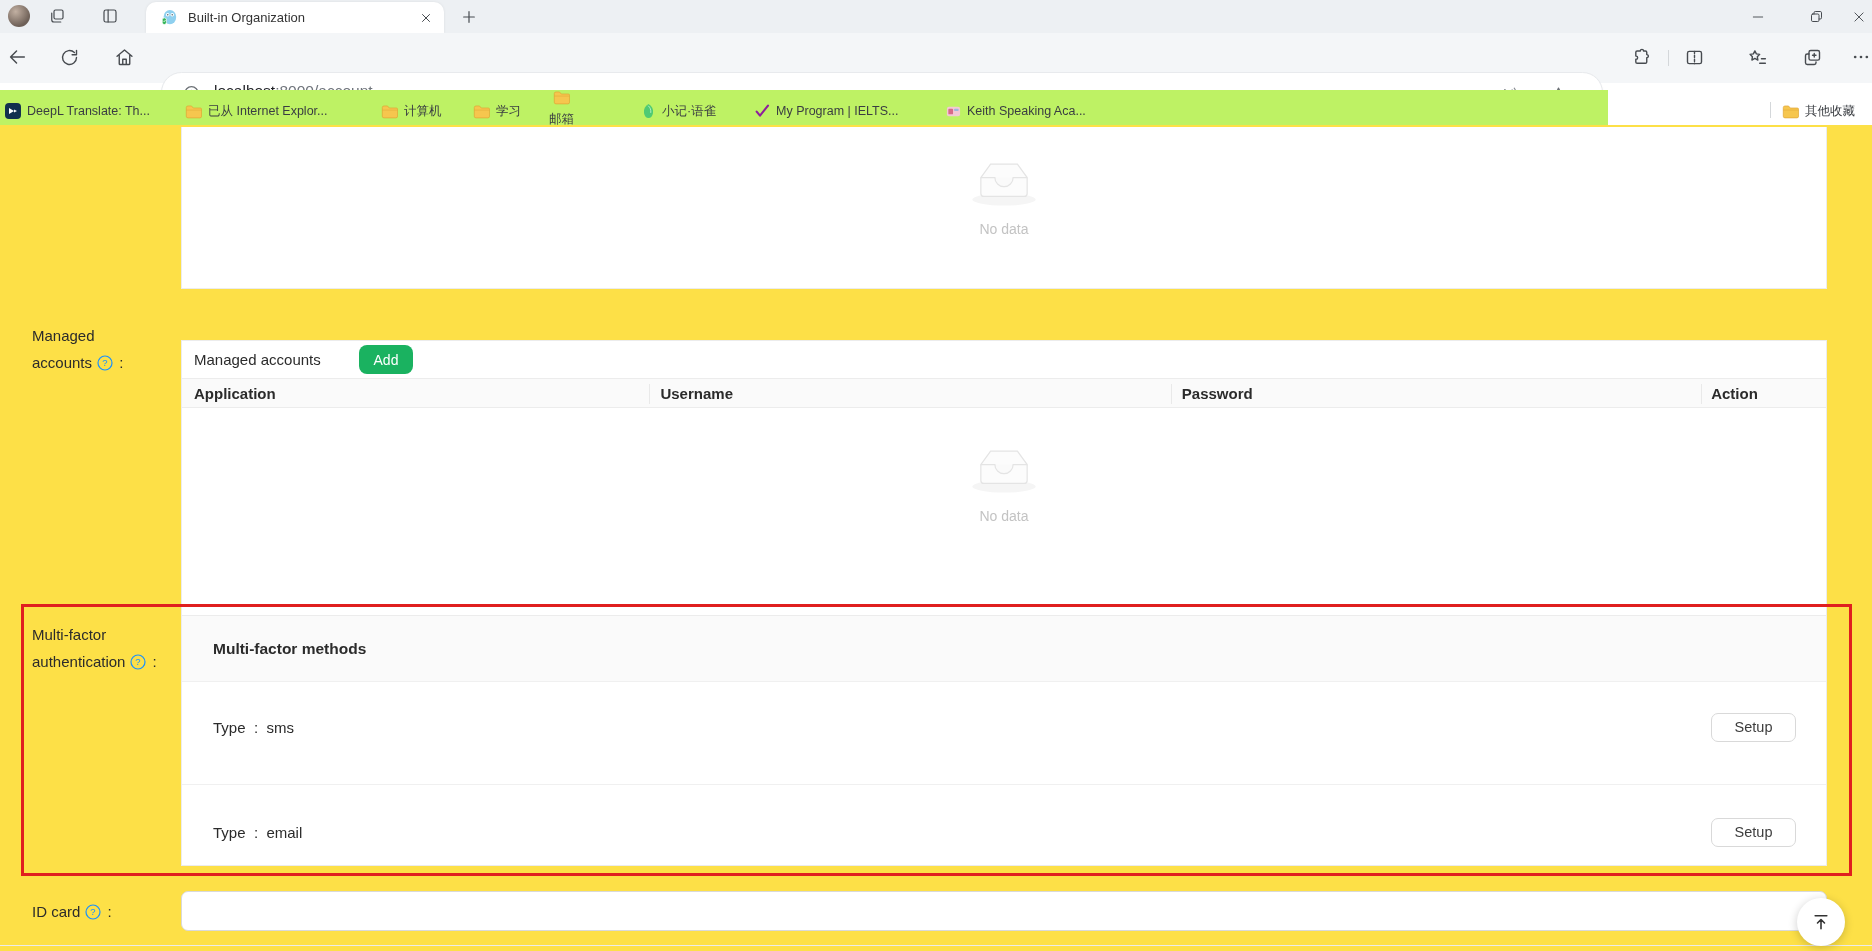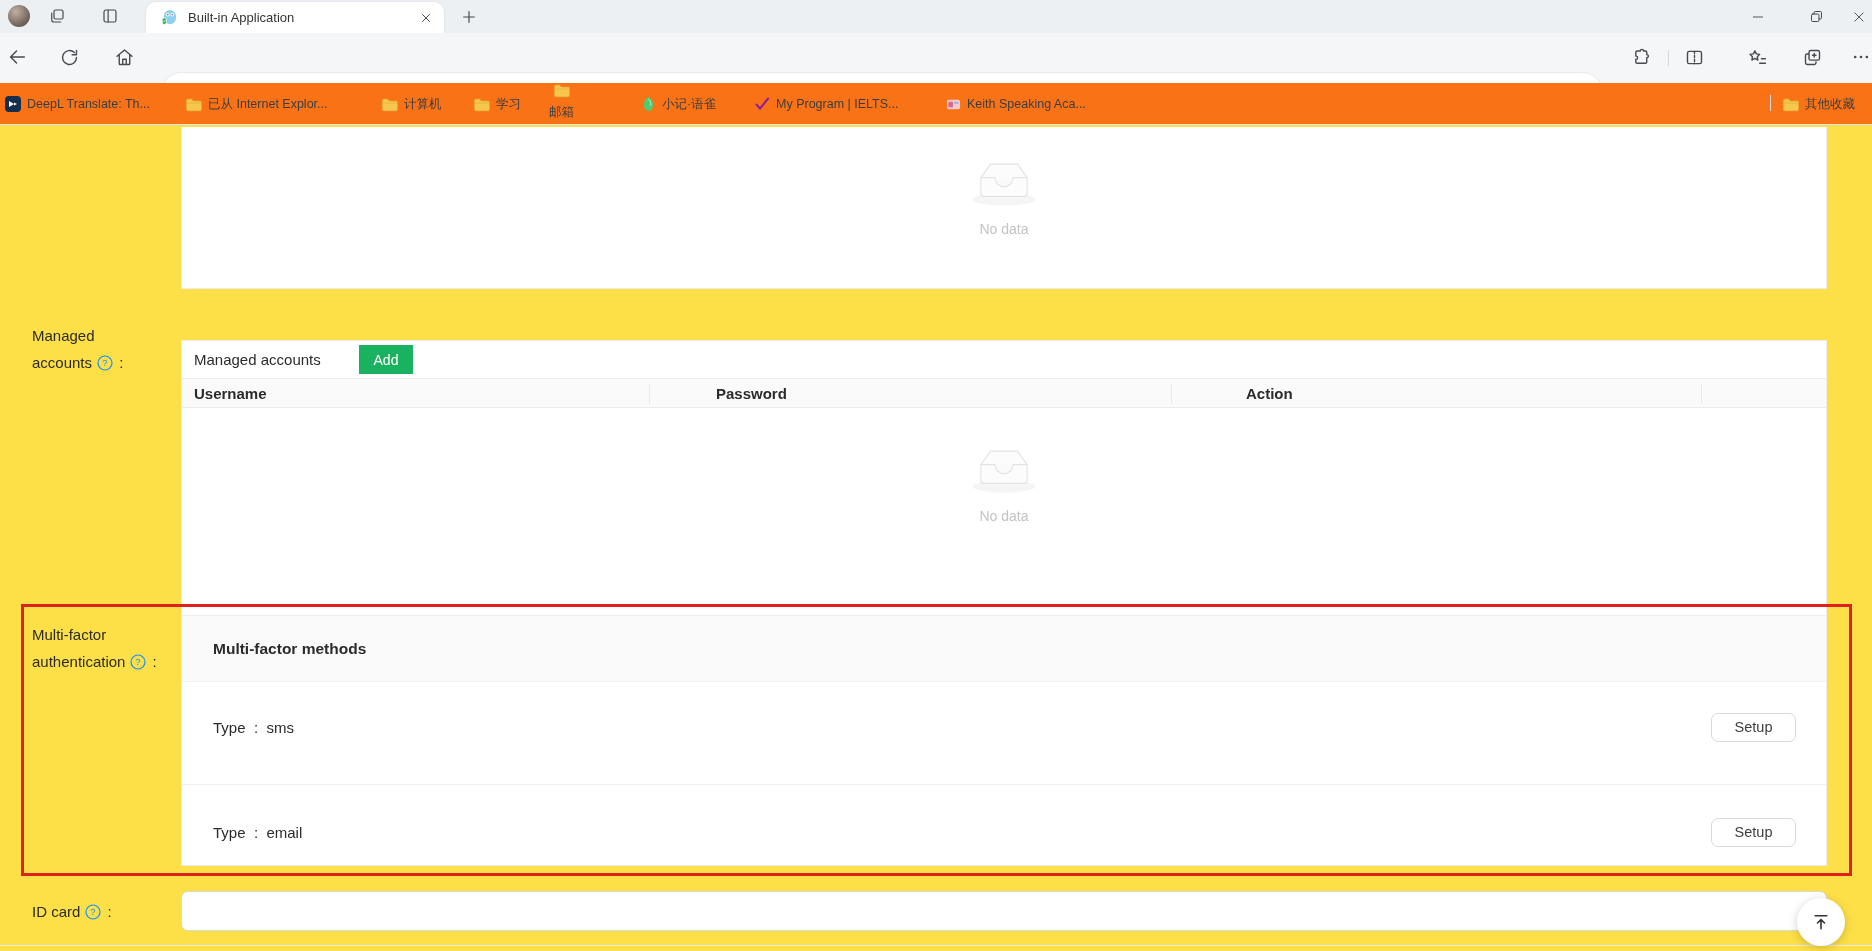--- a/index.html
+++ b/index.html
@@ -4,21 +4,21 @@
 <style>
   html,body{margin:0;padding:0;background:#ccc;}
   #app{position:relative;width:1872px;height:951px;background:#fff;overflow:hidden;
        font-family:"Liberation Sans","DejaVu Sans",sans-serif;color:#2b2b2b;}
   .abs{position:absolute;}
   .ic{display:flex;align-items:center;justify-content:center;}
   svg.icon{stroke:#474b50;fill:none;stroke-width:1.6;stroke-linecap:round;stroke-linejoin:round;}
   
   #titlebar{left:0;top:0;width:1872px;height:33px;background:#edf0f3;}
   #navbar{left:0;top:33px;width:1872px;height:50px;background:#f4f6f8;}
-  #bookmarksbar{left:0;top:83px;width:1872px;height:42px;background:#f97316;border-bottom:1px solid #e2e5e8;box-sizing:border-box;}
+  #bookmarksbar{left:0;top:90px;width:1608px;height:42px;background:#bef264;border-bottom:1px solid #e2e5e8;box-sizing:border-box;}
   #avatar{left:8px;top:5px;width:22px;height:22px;border-radius:50%;
           background:radial-gradient(circle at 35% 30%,#c2b0a2,#6e6057 70%);}
   .tab{left:146px;top:2px;width:298px;height:31px;background:#fff;border-radius:10px 10px 0 0;
        box-shadow:0 0 3px rgba(0,0,0,.08);display:flex;align-items:center;}
   .tab-title{font-size:13px;color:#333;margin-left:10px;flex:1;white-space:nowrap;overflow:hidden;}
   #addressbar{left:161px;top:39px;width:1442px;height:41px;background:#fff;border-radius:21px;
               border:1px solid #e8eaed;box-shadow:0 1px 2px rgba(0,0,0,.06);box-sizing:border-box;}
   .url{position:absolute;left:52px;top:9px;font-size:15.5px;}
   .url .host{color:#1f2125;} .url .rest{color:#70757c;}
   .vdiv{width:1px;height:16px;background:#d4d7da;}
@@ -30,21 +30,21 @@
   .card{position:absolute;border:1px solid #ececec;background:#fff;box-sizing:border-box;}
   .field-label{position:absolute;font-size:15px;color:#2b2b2b;line-height:27px;}
   .help{display:inline-flex;vertical-align:-3px;margin:0 2px 0 5px;}
   .empty{display:flex;flex-direction:column;align-items:center;}
   .empty .txt{font-size:14px;color:#c3c3c3;margin-top:12px;}
   .thead{display:flex;background:#fafafa;border-top:1px solid #ececec;border-bottom:1px solid #ececec;
          height:30px;align-items:center;font-size:15px;font-weight:bold;color:#2b2b2b;box-sizing:border-box;position:relative;}
   .thead .cell{padding-left:12px;box-sizing:border-box;}
   .tick{position:absolute;top:5px;width:1px;height:20px;background:#e9e9e9;}
   .btn-add{position:absolute;left:177px;top:4px;width:54px;height:29px;background:#1ab260;color:#fff;
-           border:none;border-radius:0;font-size:14px;font-family:inherit;}
+           border:none;border-radius:8px;font-size:14px;font-family:inherit;}
   .btn-setup{width:85px;height:29px;background:#fff;border:1px solid #d9d9d9;border-radius:7px;
              font-size:14.5px;color:#3d3d3d;font-family:inherit;}
   .mfarow{height:90px;display:flex;align-items:center;justify-content:space-between;padding:0 30px 12px 31px;font-size:15px;}
   #redbox{left:21px;top:604px;width:1831px;height:272px;border:3px solid #e01f1f;box-sizing:border-box;pointer-events:none;}
   #idcard-input{left:181px;top:891px;width:1646px;height:40px;border:1px solid #d9d9d9;border-radius:7px;
                 box-sizing:border-box;font-size:15px;padding:0 11px;font-family:inherit;color:#2b2b2b;}
   #fab{left:1797px;top:898px;width:48px;height:48px;border-radius:50%;background:#fff;
        box-shadow:0 2px 10px rgba(0,0,0,.2);}
 </style>
 </head>
@@ -73,21 +73,21 @@
         <svg width="18" height="18" viewBox="0 0 20 20">
           <ellipse cx="11" cy="9" rx="7" ry="8" fill="#8fd0ef"></ellipse>
           <circle cx="8.6" cy="6.4" r="2" fill="#fff"></circle>
             <circle cx="13.6" cy="6.4" r="2" fill="#fff"></circle>
           <circle cx="8.6" cy="6.4" r=".9" fill="#5a6b76"></circle>
             <circle cx="13.6" cy="6.4" r=".9" fill="#5a6b76"></circle>
           <path d="M2.5 10.8l2.3-1 2.3 1v4.3a2.3 2.3 0 0 1-2.3 2.2 2.3 2.3 0 0 1-2.3-2.2z" fill="#35b558" stroke="#fff" stroke-width=".8"></path>
           <path d="M3.8 13.2l.8.9 1.5-1.8" stroke="#fff" stroke-width=".9" fill="none"></path>
         </svg>
       </span>
-      <span class="tab-title">Built-in Application</span>
+      <span class="tab-title">Built-in Organization</span>
       <span class="ic" style="margin-right:12px;">
         <svg class="icon" width="12" height="12" viewBox="0 0 24 24" style="stroke-width:2;">
             <path d="M5 5l14 14M19 5L5 19"></path>
           </svg>
       </span>
     </div>
 
     <div class="abs ic" style="left:458px;top:6px;width:22px;height:22px;">
       <svg class="icon" width="16" height="16" viewBox="0 0 24 24" style="stroke-width:1.8;">
           <path d="M12 4v16M4 12h16"></path>
@@ -291,20 +291,21 @@
         </span>
       <span>:</span>
     </div>
 
     <div class="card" style="left:181px;top:215px;width:1646px;height:313px;">
       <div style="position:relative;height:37px;display:flex;align-items:center;">
         <span style="margin-left:12px;font-size:15px;">Managed accounts</span>
         <button class="btn-add">Add</button>
       </div>
       <div class="thead">
+        <div class="cell" style="width:467px;">Application</div>
         <div class="cell" style="width:522px;">Username</div>
         <div class="cell" style="width:530px;">Password</div>
         <div class="cell" style="width:127px;">Action</div>
         <div class="tick" style="left:467px;"></div>
           <div class="tick" style="left:989px;"></div>
           <div class="tick" style="left:1519px;"></div>
       </div>
       <div class="empty" style="margin-top:30px;">
         <svg width="78" height="58" viewBox="0 0 64 46">
           <ellipse cx="32" cy="39" rx="26" ry="5" fill="#f5f5f5"></ellipse>

